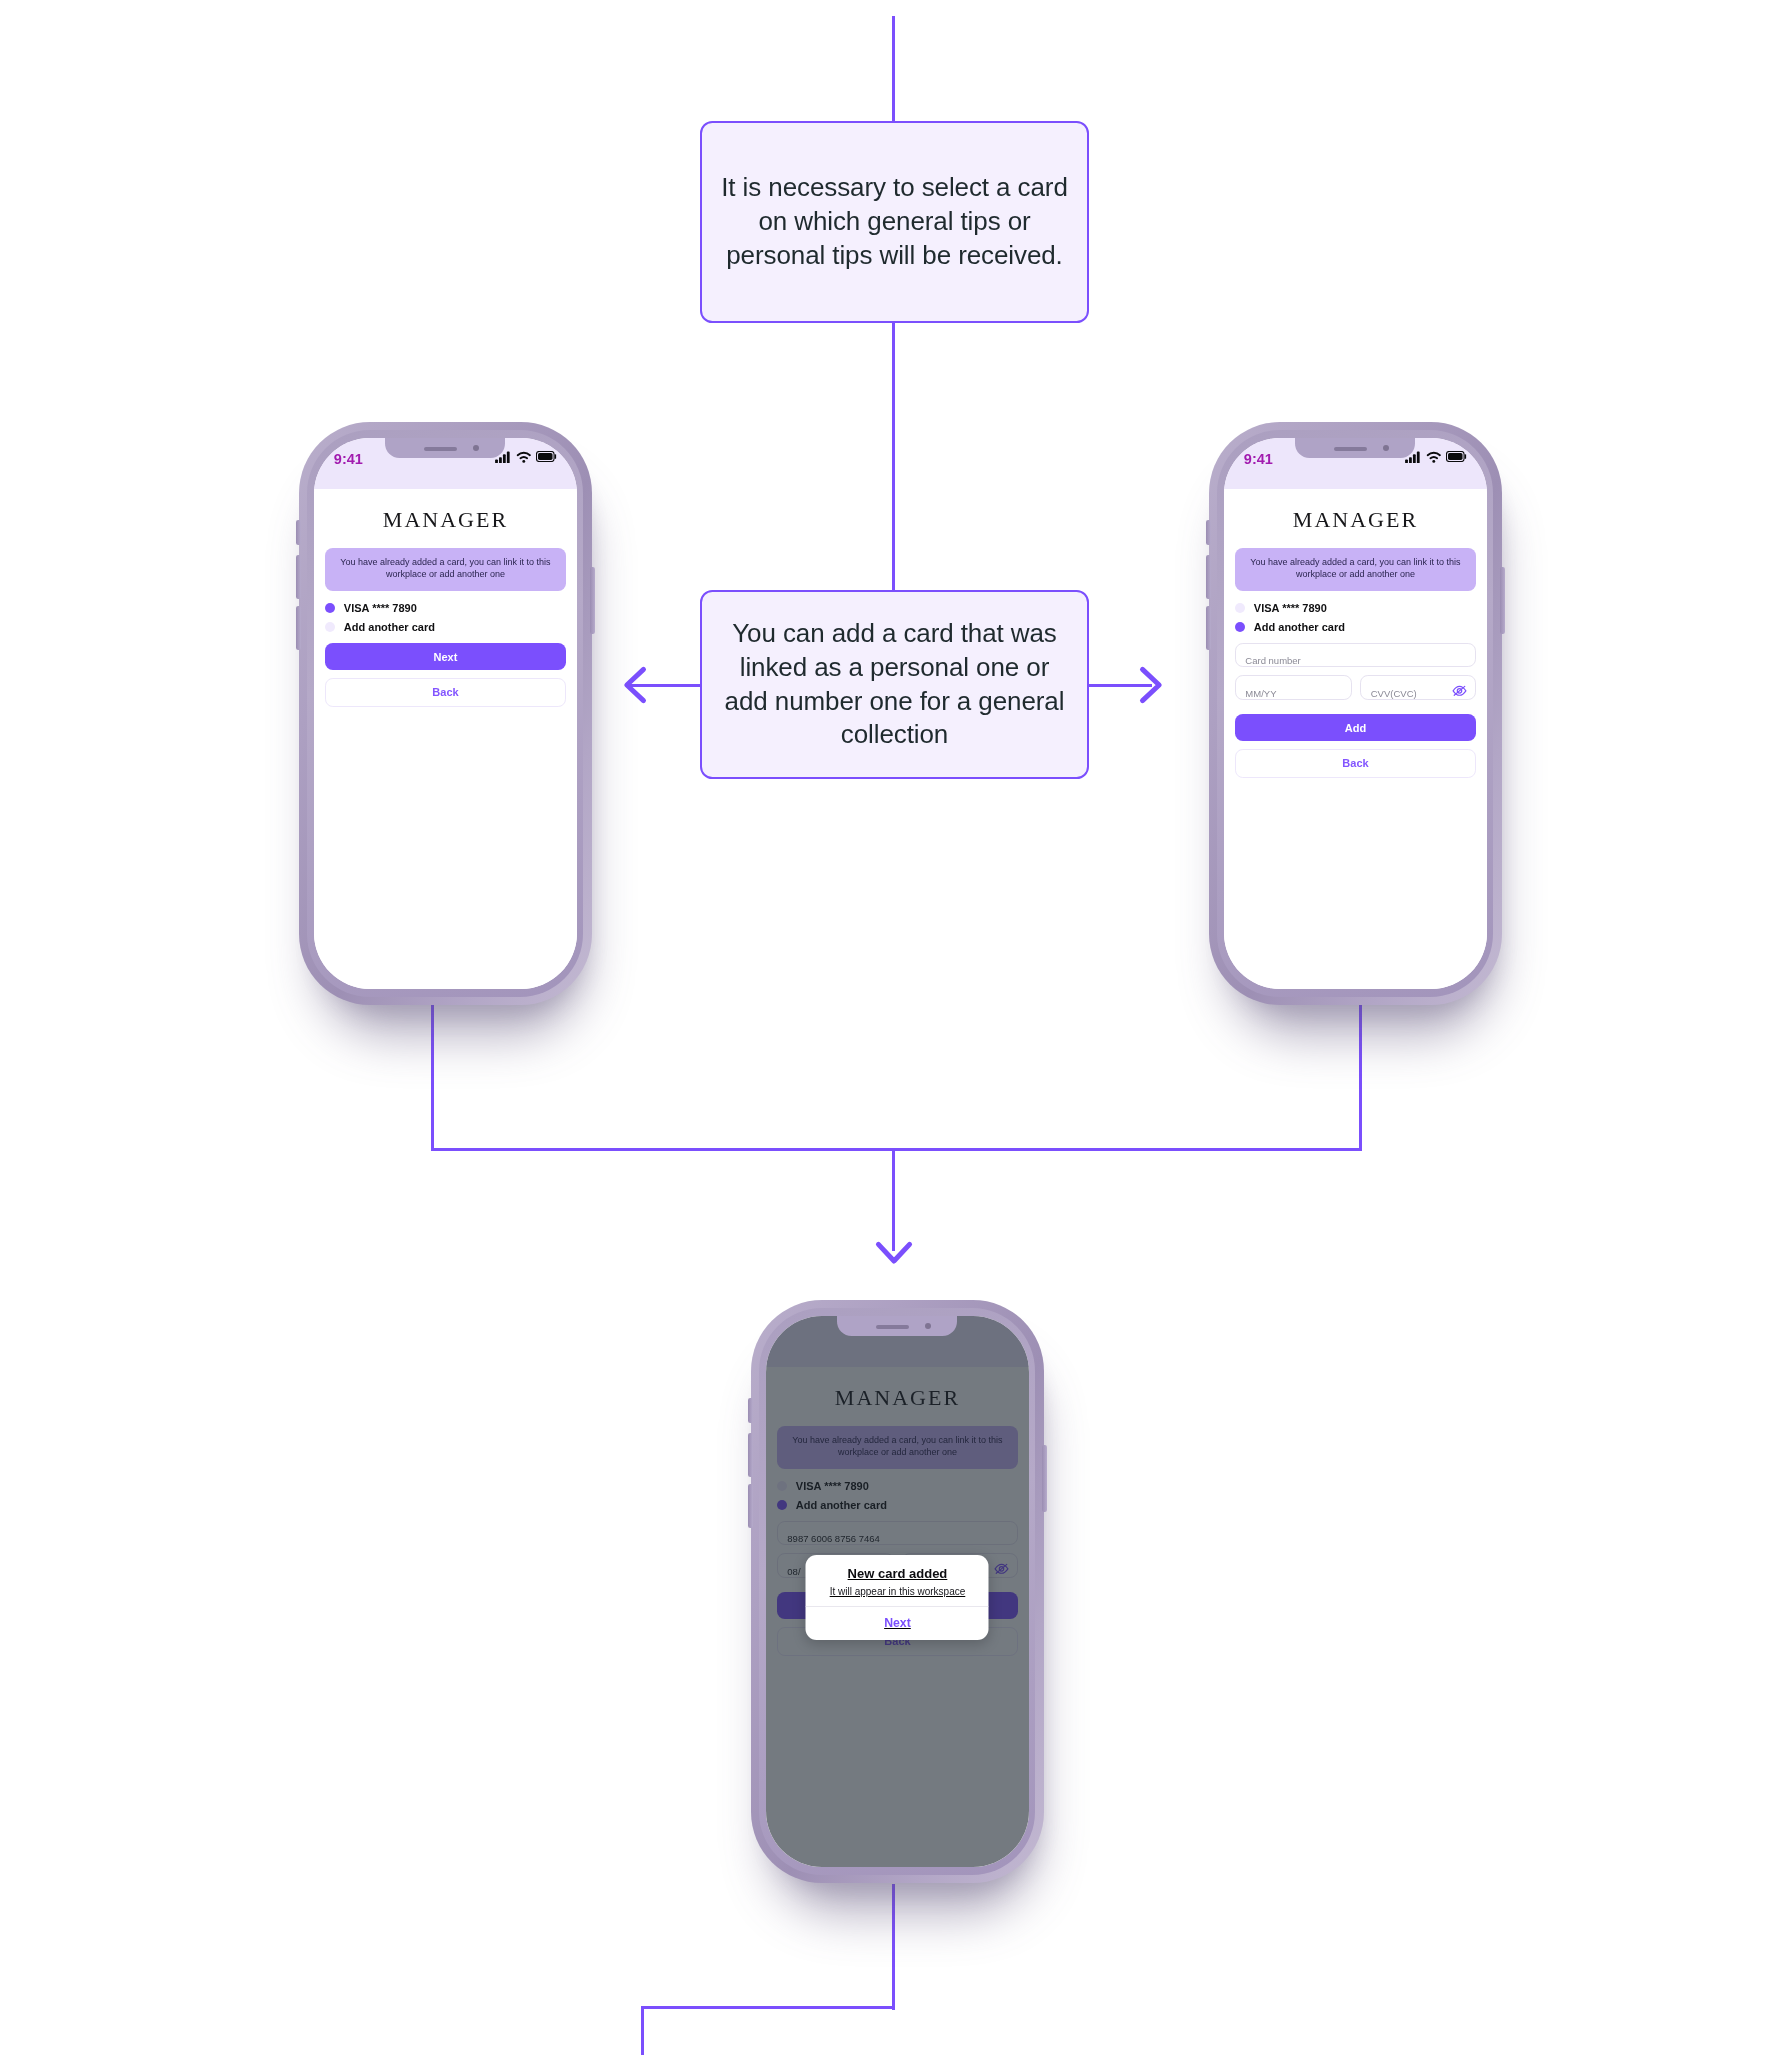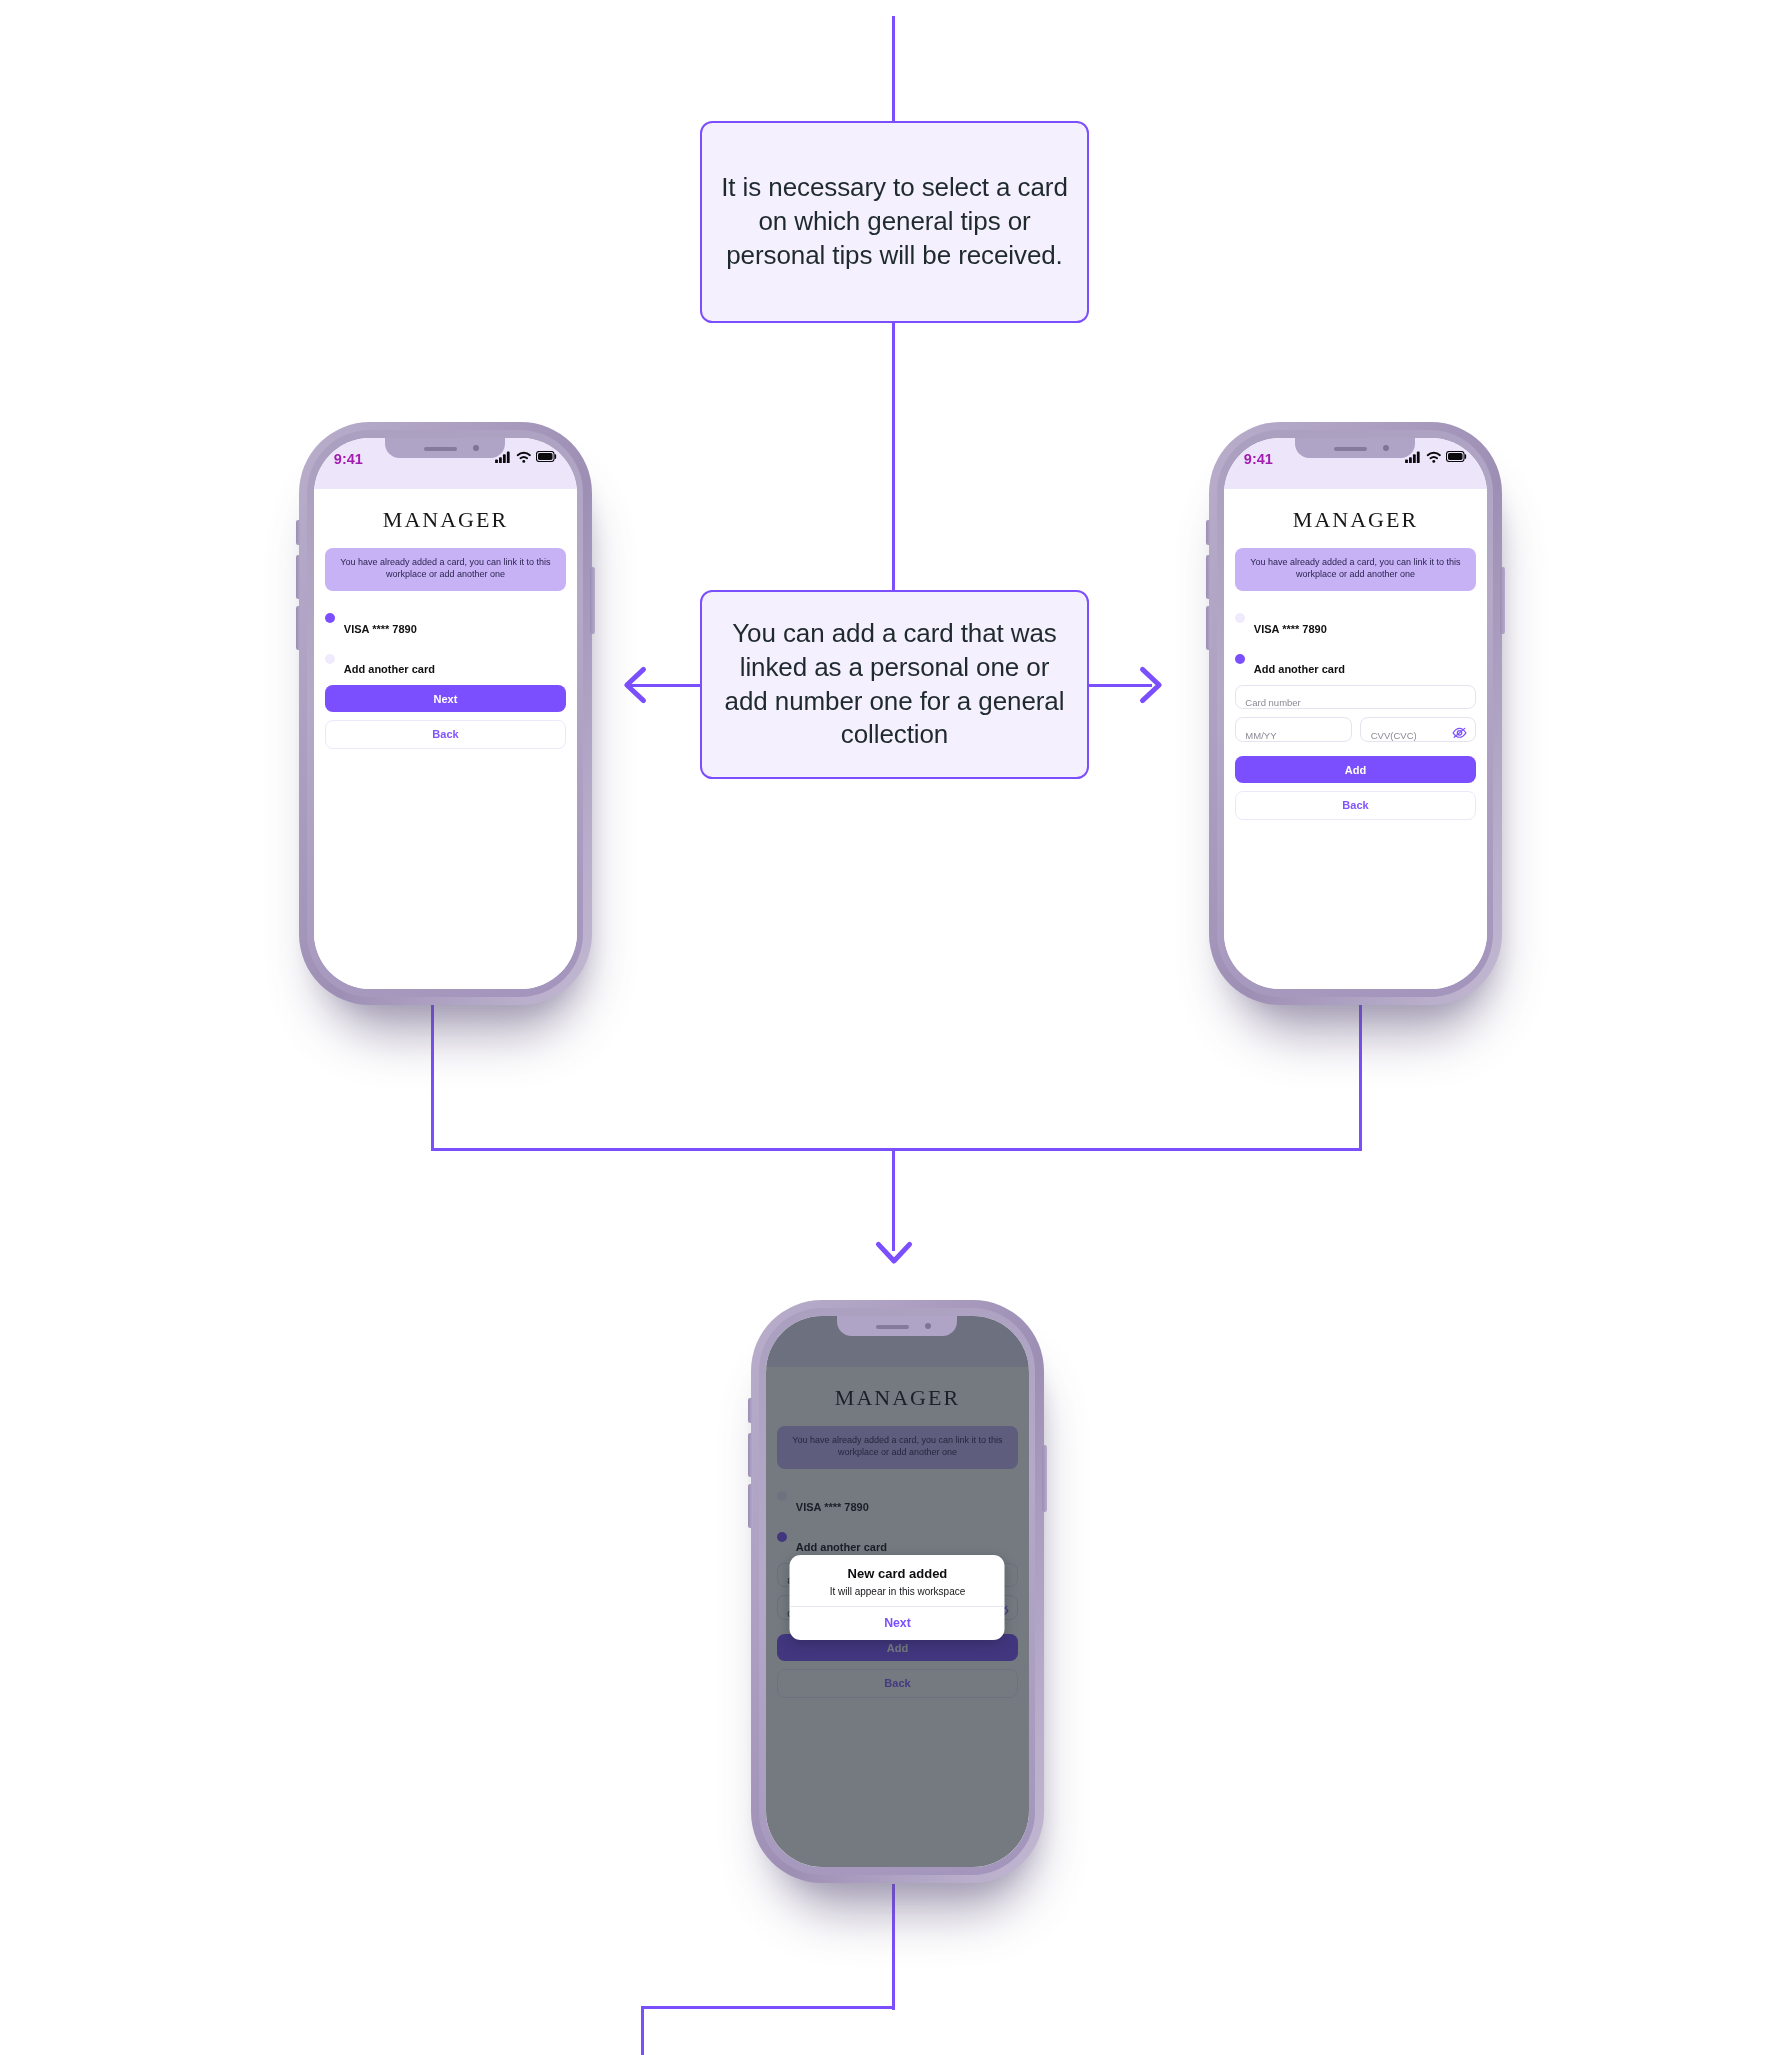--- a/index.html
+++ b/index.html
@@ -95,21 +95,21 @@
   }
   .banner{
     background:#C8B2F6;color:#2b2550;border-radius:7.8px;
     text-align:center;line-height:1.32;
   }
   .radio-row{display:flex;align-items:center;}
   .radio{
     border-radius:50%;background:#F0EAFD;flex:none;
   }
   .radio.on{background:#7B4FFD;}
-  .radio-label{color:#101012;font-weight:bold;margin-top:21px;}
+  .radio-label{color:#101012;font-weight:bold;}
   .field{
     border:1.1px solid #E6E2F0;border-radius:7.8px;background:#fff;
     display:flex;align-items:flex-end;box-sizing:border-box;
     color:#8b8a96;
   }
   .field .ph{flex:1;}
   .btn-primary{
     background:#7B4FFD;color:#ffffff;border-radius:7.8px;
     display:flex;align-items:center;justify-content:center;font-weight:bold;
   }
@@ -373,21 +373,21 @@
                 </span>
               </div>
             </div>
 
             <div class="btn-primary" style="margin-top:14.5px;height:27px;font-size:11px;">Add</div>
             <div class="btn-secondary" style="margin-top:7.8px;height:27px;font-size:11px;">Back</div>
           </div>
 
           <div class="dim"></div>
 
-          <div class="alert" style="left:50%;transform:translateX(-50%);top:239px;width:215px;">
+          <div class="alert" style="left:50%;transform:translateX(-50%);top:239px;width:183px;text-decoration:underline;">
             <div style="padding:11px 10px 9px 10px;">
               <div class="alert-title" style="font-size:13px;margin-bottom:4.5px;">New card added</div>
               <div class="alert-sub" style="font-size:10px;">It will appear in this workspace</div>
             </div>
             <div class="alert-div"></div>
             <div class="alert-action" style="font-size:12.3px;padding:9px 0 10px 0;">Next</div>
           </div>
 
         </div>
       </div>

